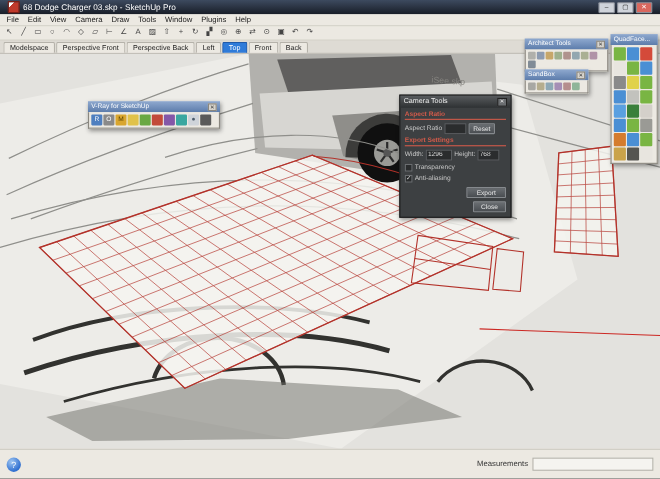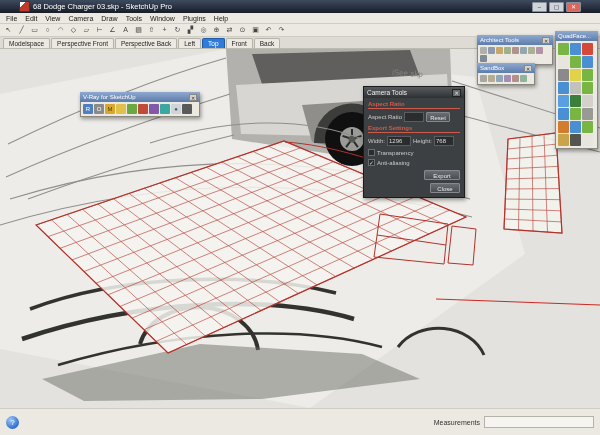--- a/index.html
+++ b/index.html
@@ -2,21 +2,21 @@
 <html><head>
 <meta charset="utf-8">
 <style>
   html,body{margin:0;padding:0;background:#555;}
   .app{position:relative;width:600px;height:435px;overflow:hidden;
        font-family:"Liberation Sans","DejaVu Sans",sans-serif;background:#ece9e2;}
 
   
   .titlebar{position:absolute;left:0;top:0;width:600px;height:13px;
     background:linear-gradient(#3d4a5f,#181d27);color:#fff;
-    display:flex;align-items:center;padding:0 19px;box-sizing:border-box;font-size:7.5px;}
+    display:flex;align-items:center;padding:0 7px;box-sizing:border-box;font-size:7.5px;}
   .app-icon{width:9px;height:9px;margin-right:3px;border-radius:1px;
     background:linear-gradient(135deg,#ffffff 0 30%,#c0392b 30%);border:1px solid #7a1f16;}
   .title-text{white-space:nowrap;overflow:hidden;}
   .win-btns{margin-left:auto;display:flex;gap:2px;}
   .win-btn{width:15px;height:10px;border:1px solid #8a8f99;border-radius:1px;
     font-size:6px;line-height:9px;text-align:center;box-sizing:border-box;}
 
   
   .menubar{position:absolute;left:0;top:13px;width:600px;height:11px;background:#ece9e2;
     border-bottom:1px solid #cfccc4;display:flex;align-items:center;font-size:7px;

